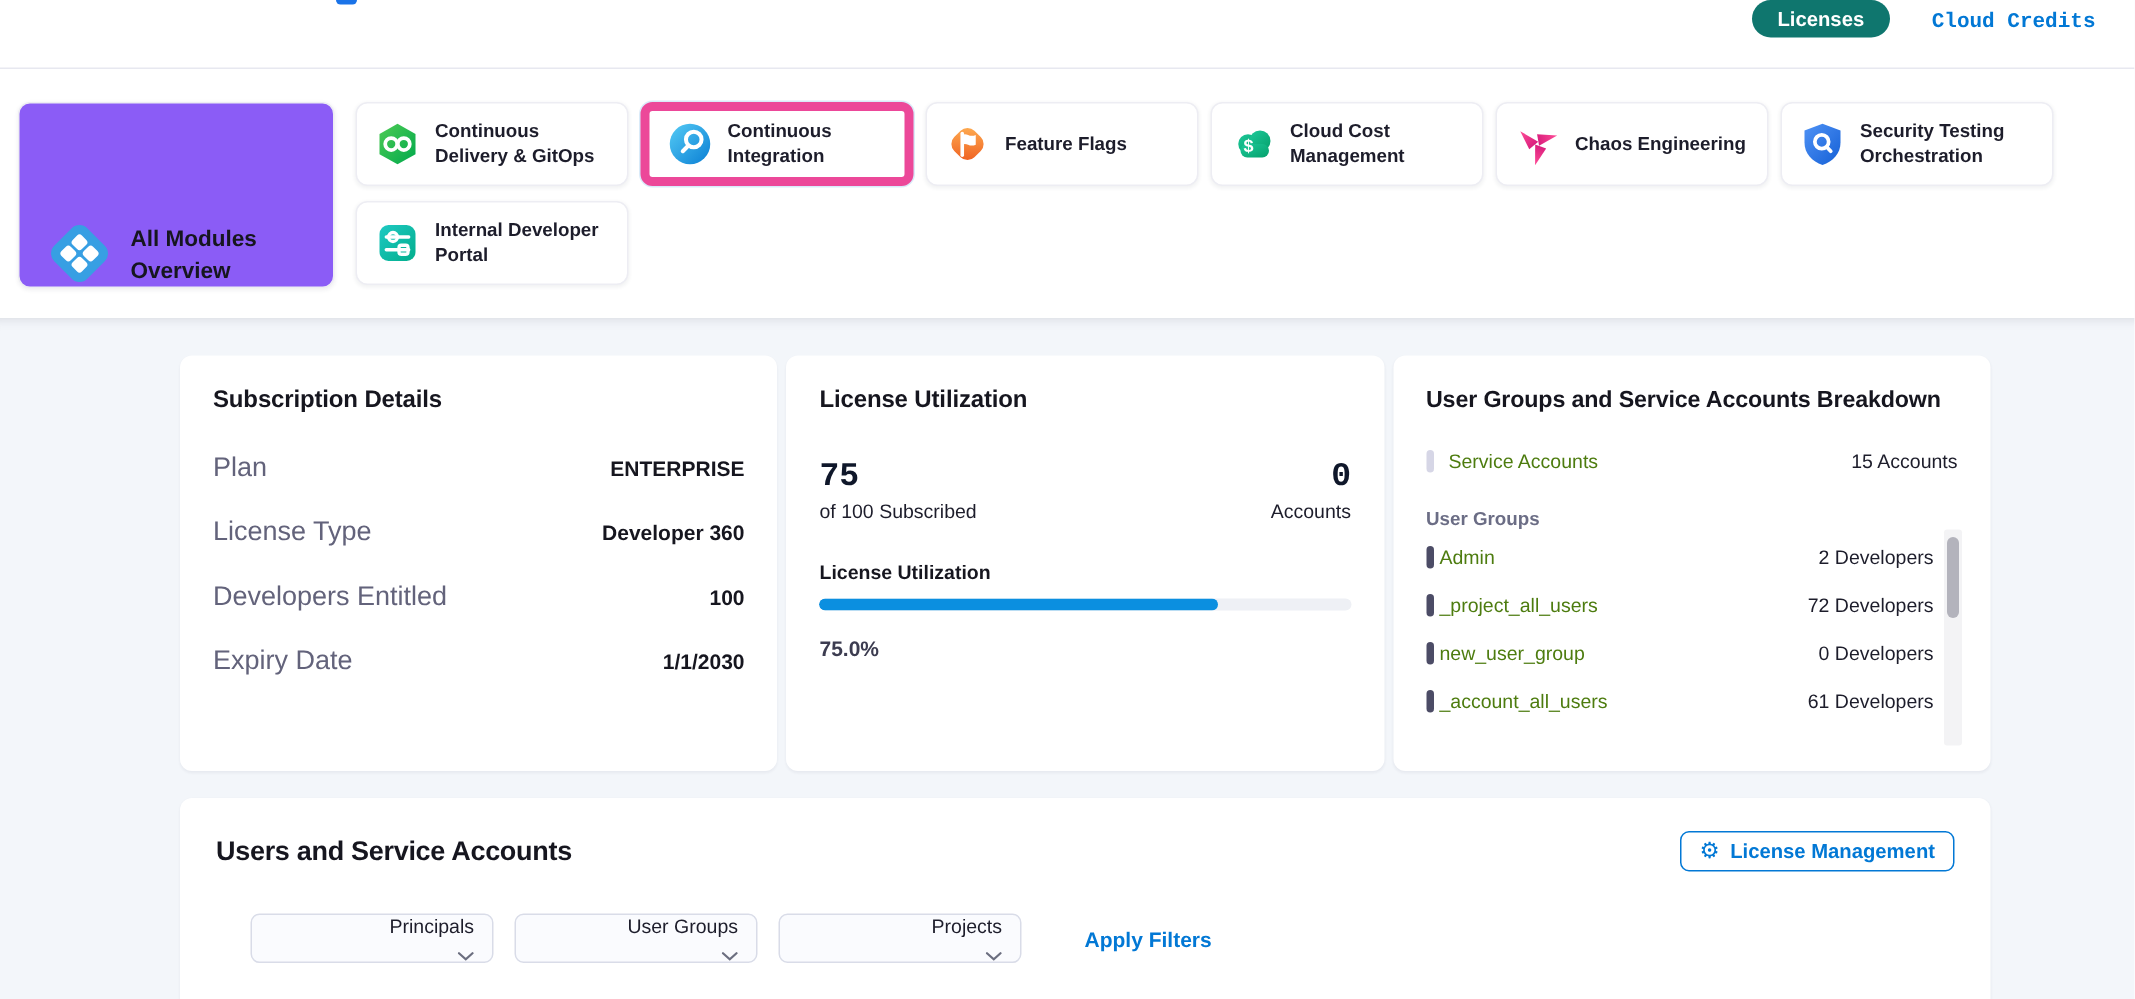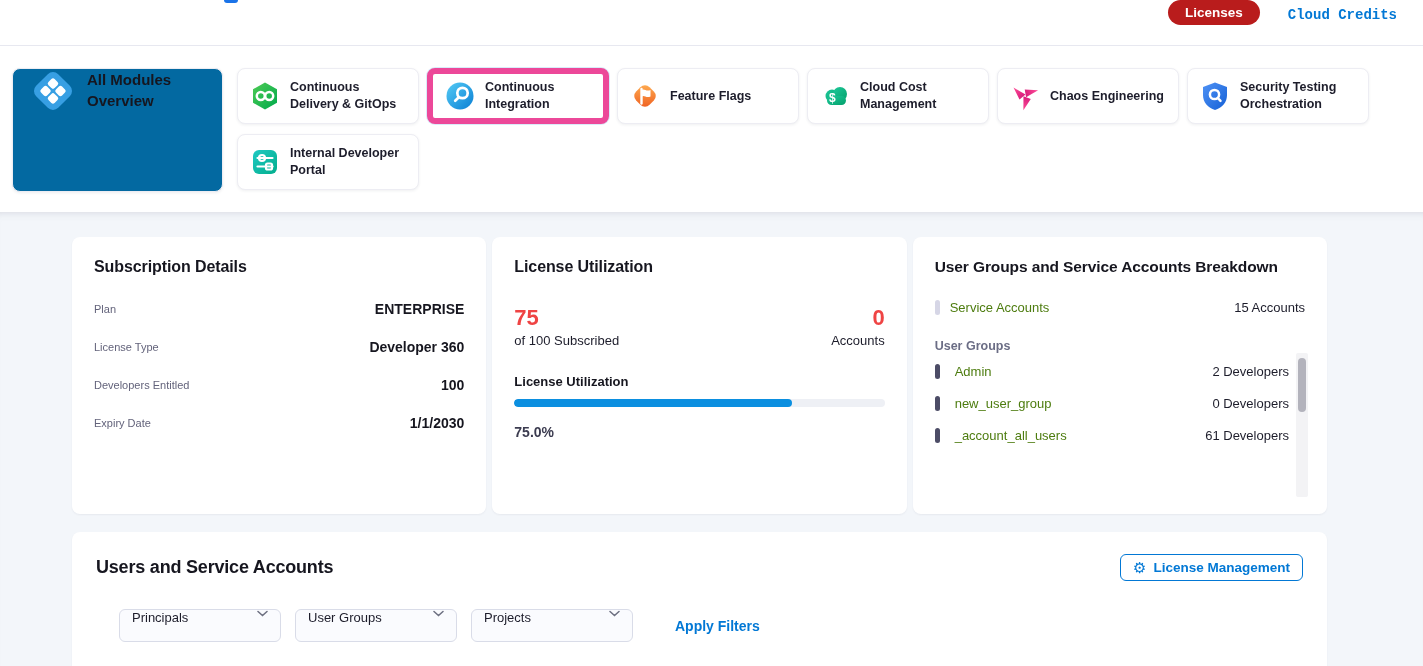--- a/index.html
+++ b/index.html
@@ -7,92 +7,92 @@
     font-family: "Liberation Sans", "DejaVu Sans", sans-serif; color:#1c1c28; }
 
   
   .header { position: relative; height: 46px; display: flex; align-items: center;
     padding: 0 26px 0 18px; border-bottom: 1px solid #e7e8f0; background:#fff; }
   .nav-fragment { position: absolute; left: 224px; top: 0; width: 14px; height: 3px;
     background: #1a73e8; border-radius: 0 0 3px 3px; }
   .page-title { font-size: 20px; font-weight: 700; letter-spacing: -0.2px; color:#16161f; }
   .header-right { margin-left: auto; display: flex; align-items: center; gap: 28px;
     align-self: flex-start; margin-top: 0; }
-  .pill-btn { background: #b91c1c; color: #fff; border: none; border-radius: 999px;
+  .pill-btn { background: #0f766e; color: #fff; border: none; border-radius: 999px;
     height: 25px; padding: 0 17px; font-size: 13.5px; font-weight: 600; cursor: pointer;
     font-family: inherit; }
   .link-btn { color: #0278d5; font-size: 14px; font-weight: 600; cursor: pointer;
     background: none; border: none; font-family: Liberation Mono, monospace; padding-top: 4px; }
 
   
   .module-strip { display: flex; gap: 14px; padding: 22px 0 20px 12px; background: #fff; }
   .overview-card { width: 211px; height: 124px; border: 1px solid #ededf3; border-radius: 8px;
-    box-shadow: 0 1px 3px rgba(35,36,62,.08); display: flex; align-items: flex-start;
-    gap: 12px; padding: 0 14px 0 18px; cursor: pointer; background:#0369a1; flex: none; }
+    box-shadow: 0 1px 3px rgba(35,36,62,.08); display: flex; align-items: flex-end;
+    gap: 12px; padding: 0 14px 0 18px; cursor: pointer; background:#8b5cf6; flex: none; }
   .overview-label { font-size: 15px; font-weight: 700; line-height: 1.4; color:#16161f; width: 110px; }
   .module-cards { width: 1140px; display: flex; flex-wrap: wrap; gap: 10px 8px; align-content: flex-start; }
   .module-card { width: 182px; height: 56px; border: 1px solid #ededf3; border-radius: 8px;
     box-shadow: 0 1px 3px rgba(35,36,62,.07); display: flex; align-items: center; gap: 10px;
     padding: 0 10px 0 12px; background: #fff; cursor: pointer; }
   .module-card.selected { border: 6px solid #ec4899; box-shadow: 0 0 0 1px rgba(2,120,213,.15); }
   .module-label { font-size: 12.5px; font-weight: 600; line-height: 1.35; color:#1d1d2b; }
   .module-icon { flex: none; width: 30px; height: 30px; }
 
   
-  .content { height: 454px; background: #f3f6fa; padding: 25px 96px 0 72px;
+  .content { height: 454px; background: #f3f6fa; padding: 25px 96px 0 120px;
     box-shadow: inset 0 8px 8px -8px rgba(96,97,112,.22); overflow: hidden; }
   .stat-grid { display: grid; grid-template-columns: 1fr 1fr 1fr; gap: 6px; }
   .card { background: #fff; border-radius: 8px; box-shadow: 0 1px 2px rgba(40,41,61,.06); }
   .stat-card { height: 277px; padding: 21px 22px; position: relative; }
   .card-title { font-size: 16px; font-weight: 700; color: #16161f; letter-spacing: -0.1px; white-space: nowrap; }
 
   
   .detail-rows { margin-top: 25px; }
   .detail-row { display: flex; justify-content: space-between; align-items: center; margin-bottom: 22px; }
-  .detail-label { font-size: 11px; color: #63637b; }
+  .detail-label { font-size: 18px; color: #63637b; }
   .detail-value { font-size: 14px; font-weight: 700; color: #16161f; }
 
   
   .usage-numbers { display: flex; justify-content: space-between; margin-top: 30px; }
-  .big-number { font-size: 22px; font-weight: 700; color: #ef4444; line-height: 1.1; }
+  .big-number { font-size: 22px; font-weight: 700; color: #0f172a; line-height: 1.1; font-family: Liberation Mono, monospace; }
   .number-caption { font-size: 13px; color: #1d1d2b; margin-top: 3px; }
   .right-col { text-align: right; }
   .bar-label { font-size: 13px; font-weight: 700; color: #16161f; margin-top: 26px; }
   .progress-track { margin-top: 10px; height: 8px; background: #eef0f5; border-radius: 4px; overflow: hidden; }
   .progress-fill { height: 100%; background: #0b8fe0; border-radius: 4px; width: 0; }
   .percent-label { margin-top: 17px; font-size: 14px; font-weight: 700; color: #3c3c50; }
 
   
   .bd-row { display: flex; align-items: center; gap: 10px; margin-top: 24px; }
   .bd-pill { width: 5px; height: 15px; border-radius: 3px; flex: none; }
   .pill-light { background: #d6d6e6; }
   .pill-dark { background: #4c4c66; }
   .bd-name { font-size: 13px; color: #4d7c0f; }
   .bd-value { margin-left: auto; font-size: 13px; color: #1d1d2b; }
   .groups-heading { margin-top: 24px; font-size: 12.5px; font-weight: 700; color: #6b6d85; }
   .group-list { margin-top: 2px; }
-  .group-row { display: flex; align-items: flex-start; gap: 15px; padding: 8.5px 0; }
+  .group-row { display: flex; align-items: flex-start; gap: 4px; padding: 8.5px 0; }
   .group-row .bd-value { padding-right: 16px; }
   .fake-scrollbar-track { position: absolute; right: 19px; top: 116px; width: 12px; height: 144px;
     background: #f3f3f5; border-radius: 2px; }
   .fake-scrollbar-thumb { position: absolute; left: 2px; top: 5px; width: 8px; height: 54px;
     background: #b3b3bc; border-radius: 4px; cursor: pointer; }
 
   
   .users-card { margin-top: 18px; height: 220px; padding: 22px 24px; }
   .users-header { display: flex; align-items: center; justify-content: space-between; }
   .section-title { font-size: 18px; font-weight: 700; color: #16161f; letter-spacing: -0.2px; }
   .outline-btn { display: inline-flex; align-items: center; gap: 7px; height: 27px; padding: 0 12px;
     border: 1px solid #0278d5; border-radius: 6px; background: #fff; color: #0278d5;
     font-size: 13.5px; font-weight: 600; cursor: pointer; font-family: inherit; }
   .gear-glyph { font-size: 15px; line-height: 1; }
   .filters-row { margin-top: 28px; margin-left: 23px; display: flex; align-items: center; }
   .dropdown { width: 162px; height: 33px; background: #fafbfe; border: 1px solid #d9dce8;
-    border-radius: 6px; display: flex; align-items: flex-start; justify-content: space-between;
-    padding: 0 12px; margin-right: 14px; cursor: pointer; }
+    border-radius: 6px; display: flex; align-items: flex-end; justify-content: space-between;
+    padding: 0 12px; margin-right: 14px; cursor: pointer; flex-direction: column; }
   .dropdown-label { font-size: 13px; font-weight: 500; color: #1d1d2b; }
   .apply-filters { margin-left: 28px; color: #0278d5; font-size: 14px; font-weight: 700;
     cursor: pointer; background: none; border: none; font-family: inherit; }
 </style>
 </head>
 <body>
 
 <div class="header">
   <div class="nav-fragment"></div>
   <div class="header-right">
@@ -301,20 +301,25 @@
       </div>
       <div class="groups-heading">User Groups</div>
       <div class="group-list">
         <div class="group-row">
           <span class="bd-pill pill-dark"></span>
           <span class="bd-name">Admin</span>
           <span class="bd-value">2 Developers</span>
         </div>
         <div class="group-row">
           <span class="bd-pill pill-dark"></span>
+          <span class="bd-name">_project_all_users</span>
+          <span class="bd-value">72 Developers</span>
+        </div>
+        <div class="group-row">
+          <span class="bd-pill pill-dark"></span>
           <span class="bd-name">new_user_group</span>
           <span class="bd-value">0 Developers</span>
         </div>
         <div class="group-row">
           <span class="bd-pill pill-dark"></span>
           <span class="bd-name">_account_all_users</span>
           <span class="bd-value">61 Developers</span>
         </div>
       </div>
       <div class="fake-scrollbar-track">

